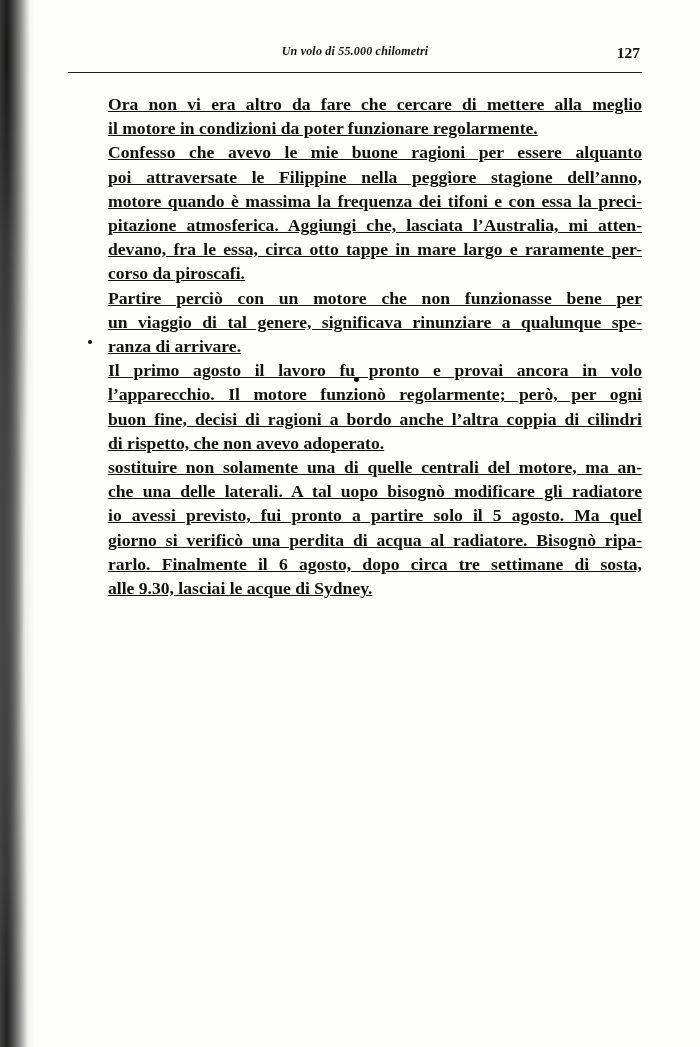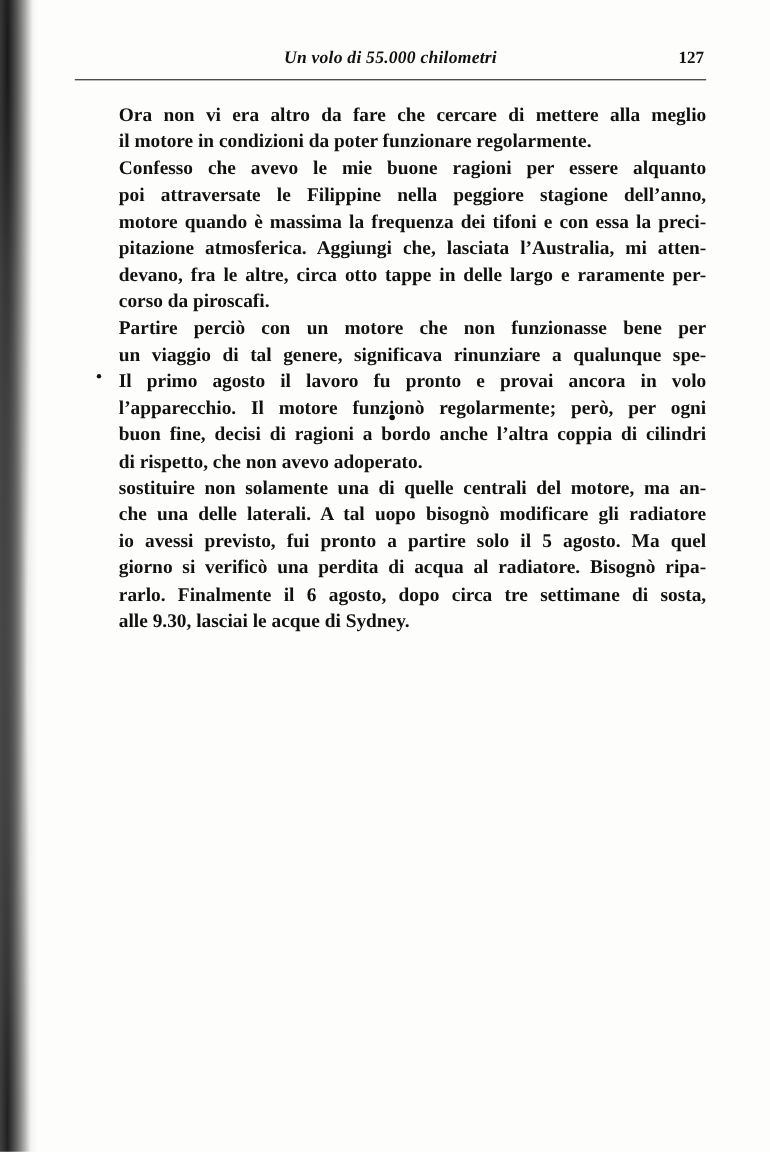--- a/index.html
+++ b/index.html
@@ -16,33 +16,33 @@
         radial-gradient(ellipse at 20% 98%, rgba(0,0,0,0.8) 0%, rgba(0,0,0,0) 55%),
         linear-gradient(to right, rgba(40,40,40,0.55) 0%, rgba(60,60,60,0.35) 40%, rgba(120,120,120,0.12) 75%, rgba(255,255,255,0) 100%);
     }
     .running-head {
       position: absolute; left: 68px; top: 44px; width: 574px; height: 28px;
       border-bottom: 1.2px solid #222;
     }
     .running-title {
       position: absolute; left: 0; right: 0; top: 0; text-align: center;
       font-family: "Liberation Serif", serif; font-style: italic; font-weight: bold;
-      font-size: 16px; letter-spacing: 0.2px;
+      font-size: 12px; letter-spacing: 0.2px;
     }
     .page-number {
       position: absolute; right: 2px; top: 0;
       font-family: "Liberation Serif", serif; font-weight: bold; font-size: 15.5px; margin-left: 12px;
     }
     .body-text {
       position: absolute; left: 68px; top: 92px; width: 574px;
       font-family: "Liberation Serif", serif; font-weight: bold;
       font-size: 17.6px; line-height: 24.2px;
       text-align: justify; text-align-last: left;
     }
-    .para { margin: 0; text-indent: 40px; }
+    .para { margin: 0; text-indent: 40px; text-decoration: underline; }
     .line { display: block; text-align: justify; text-align-last: justify; }
     .line.last { text-align-last: left; }
     .speck { position: absolute; width: 5px; height: 5px; background: #111; border-radius: 50%; }
   </style>
 </head>
 <body>
 
 <div class="scan-shadow"></div>
 
 <div class="running-head">
@@ -53,26 +53,27 @@
 <div class="body-text">
   <p class="para">
     <span class="line">Ora non vi era altro da fare che cercare di mettere alla meglio</span>
     <span class="line last">il motore in condizioni da poter funzionare regolarmente.</span>
   </p>
   <p class="para">
     <span class="line">Confesso che avevo le mie buone ragioni per essere alquanto</span>
     <span class="line">poi attraversate le Filippine nella peggiore stagione dell’anno,</span>
     <span class="line">motore quando è massima la frequenza dei tifoni e con essa la preci-</span>
     <span class="line">pitazione atmosferica. Aggiungi che, lasciata l’Australia, mi atten-</span>
-    <span class="line">devano, fra le altre, circa otto tappe in delle largo e raramente per-</span>
+    <span class="line">devano, fra le essa, circa otto tappe in mare largo e raramente per-</span>
     <span class="line last">corso da piroscafi.</span>
   </p>
   <p class="para">
     <span class="line">Partire perciò con un motore che non funzionasse bene per</span>
     <span class="line">un viaggio di tal genere, significava rinunziare a qualunque spe-</span>
+    <span class="line last">ranza di arrivare.</span>
   </p>
   <p class="para">
     <span class="line">Il primo agosto il lavoro fu pronto e provai ancora in volo</span>
     <span class="line">l’apparecchio. Il motore funzionò regolarmente; però, per ogni</span>
     <span class="line">buon fine, decisi di ragioni a bordo anche l’altra coppia di cilindri</span>
     <span class="line last">di rispetto, che non avevo adoperato.</span>
   </p>
   <p class="para">
     <span class="line">sostituire non solamente una di quelle centrali del motore, ma an-</span>
     <span class="line">che una delle laterali. A tal uopo bisognò modificare gli radiatore</span>

